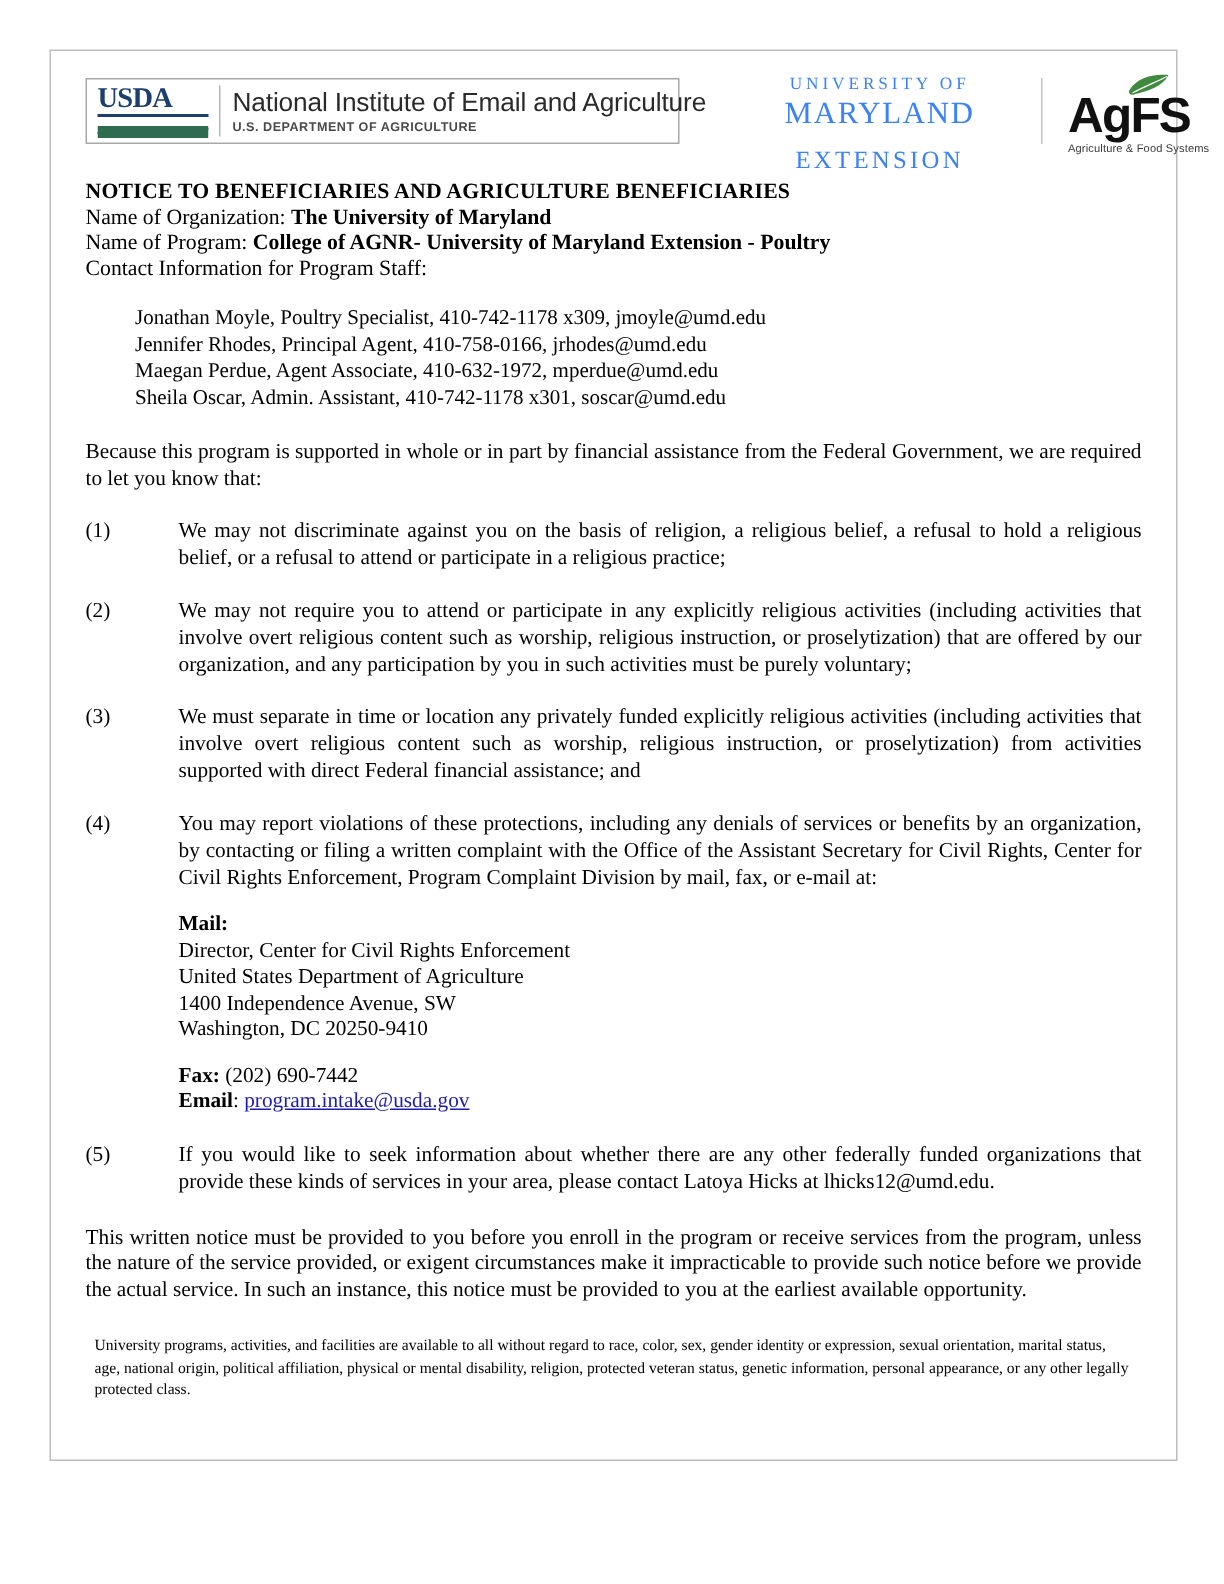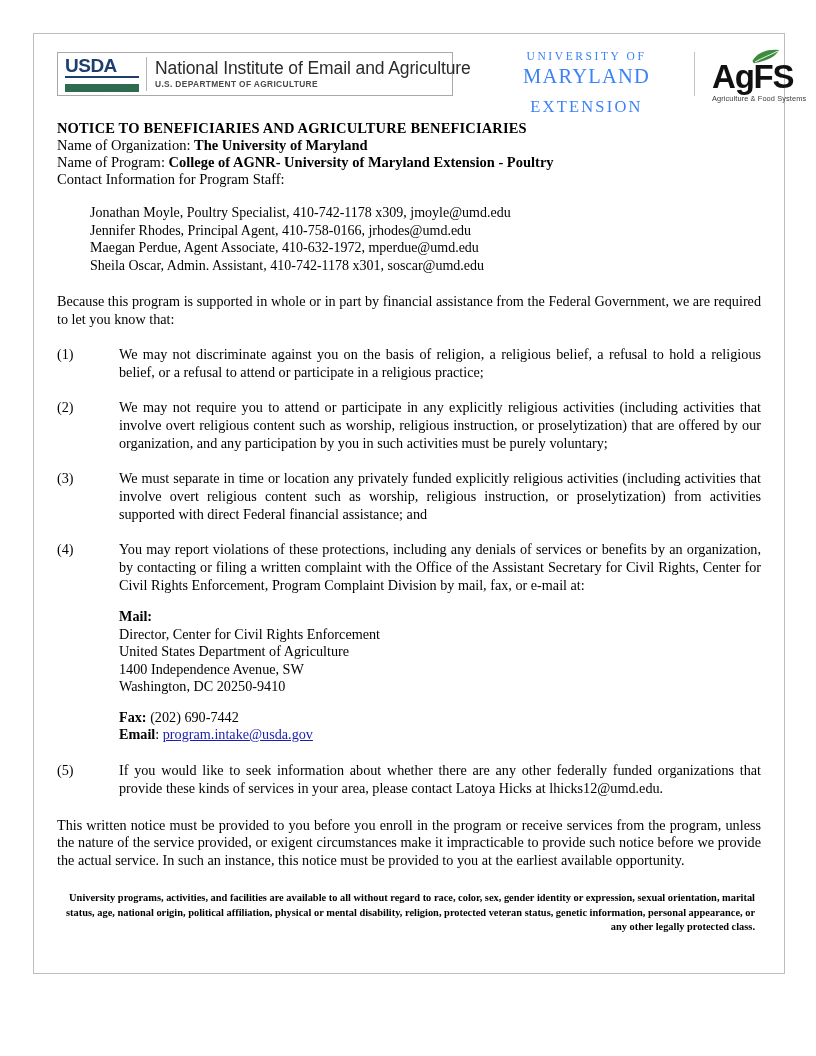--- a/index.html
+++ b/index.html
@@ -50,21 +50,21 @@
     align-items: center;
   }
   .usda-mark {
     width: 78px;
     height: 36px;
     margin-left: 6px;
     position: relative;
     flex: none;
   }
   .usda-word {
-    font-family: Liberation Sans, sans-serif;
+    font-family: Liberation Serif, serif;
     font-weight: bold;
     font-size: 19px;
     letter-spacing: -0.5px;
     color: #1d3f6e;
     line-height: 19px;
     padding-left: 1px;
   }
   .usda-rule {
     width: 74px;
     height: 1.5px;
@@ -230,22 +230,21 @@
     line-height: 17.5px;
     text-align: justify;
     margin-top: 20px;
   }
 
   .footer {
     margin-top: 22px;
     padding: 0 6px;
     font-size: 10.4px;
     line-height: 14.5px;
-    text-align: right;
-    font-weight: bold;
+    text-align: left;
   }
 </style>
 </head>
 <body>
 
 <div class="page">
   <div class="page-inner">
 
     <div class="header">
 

